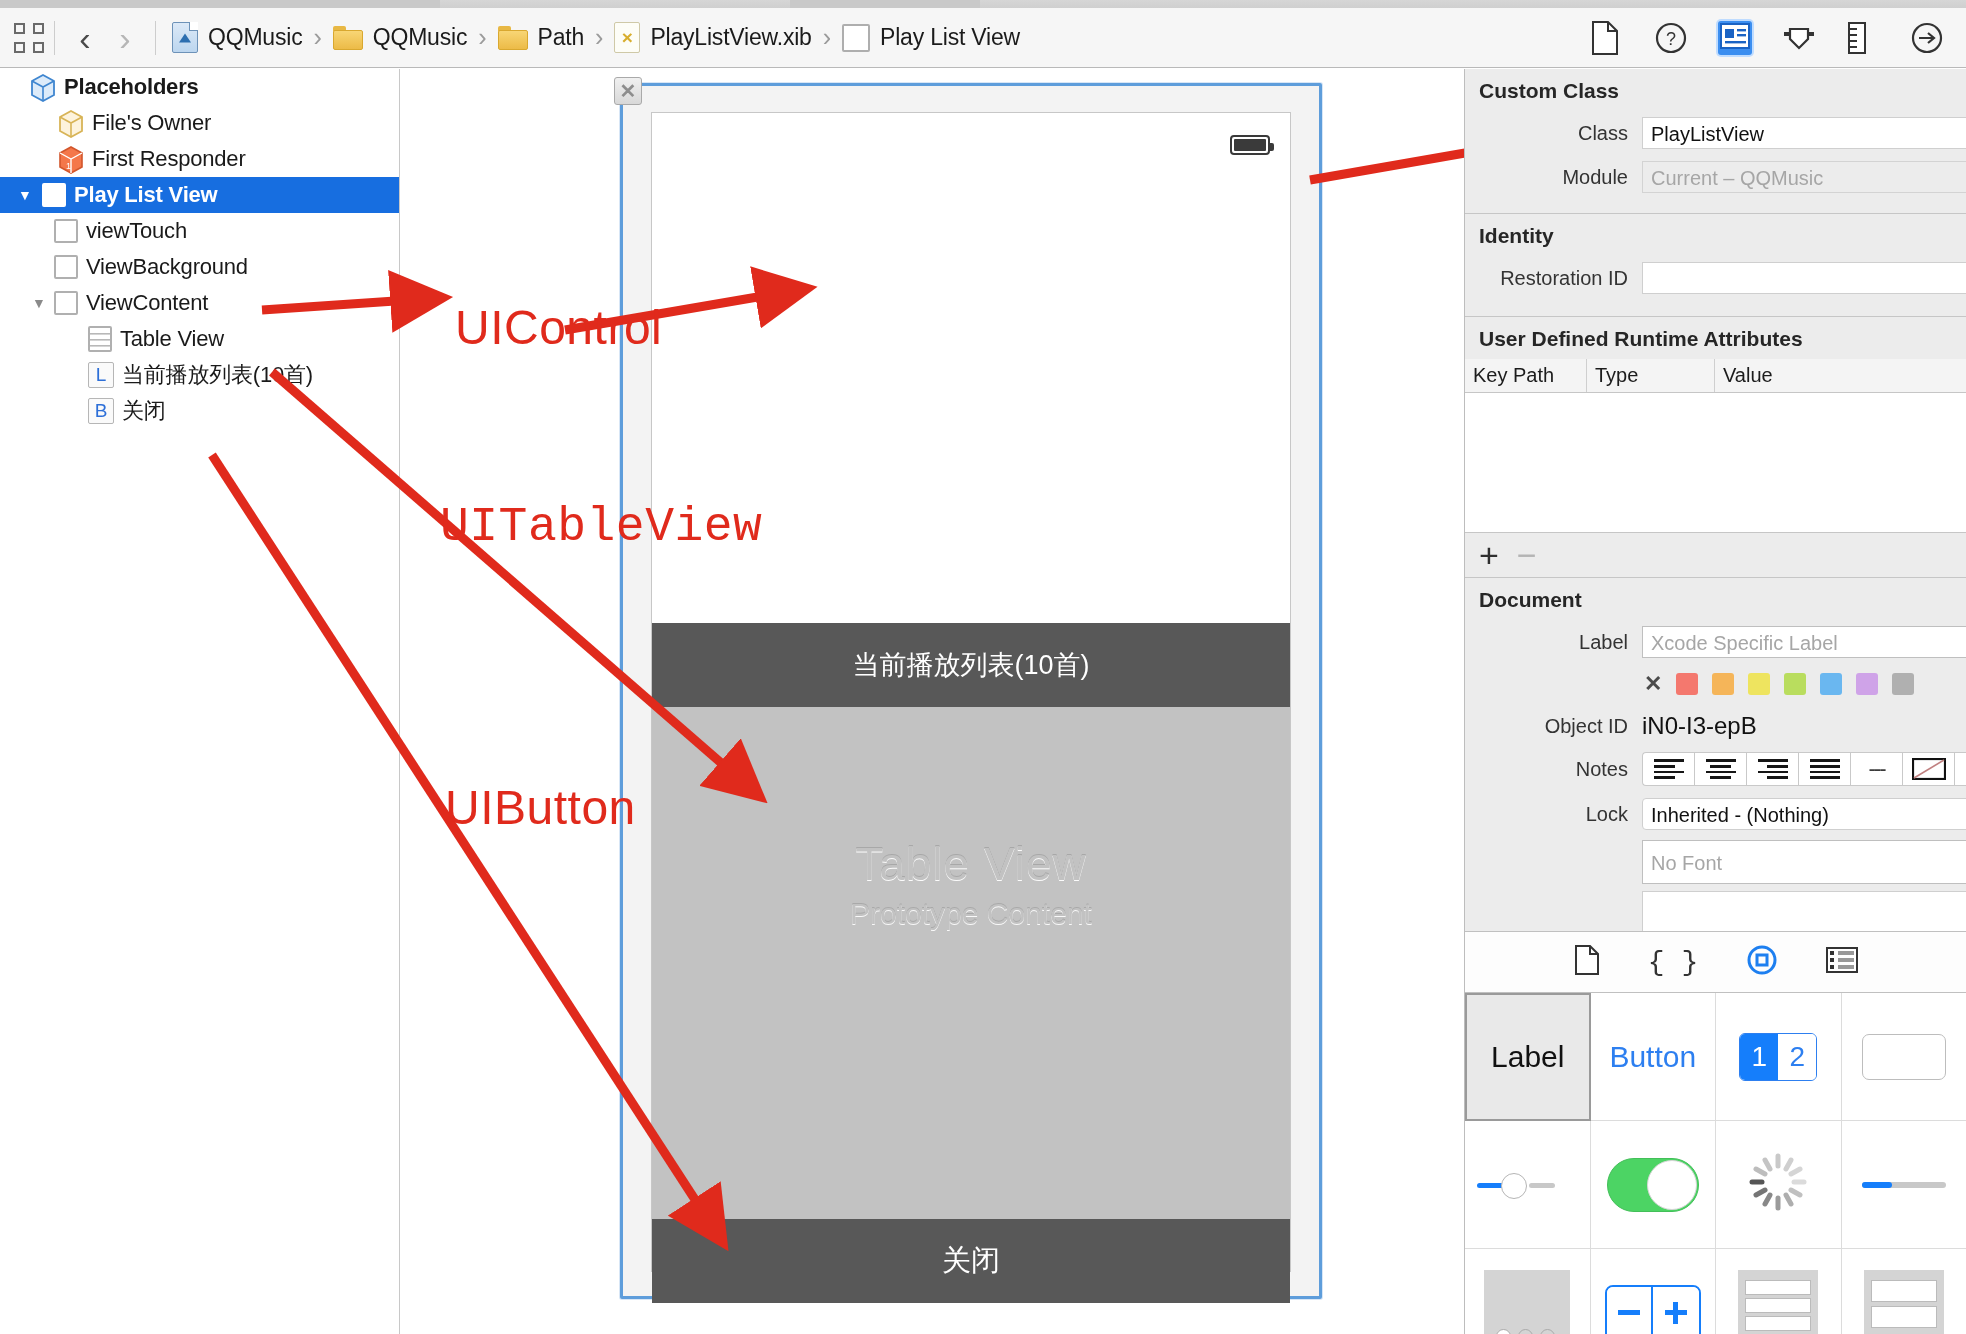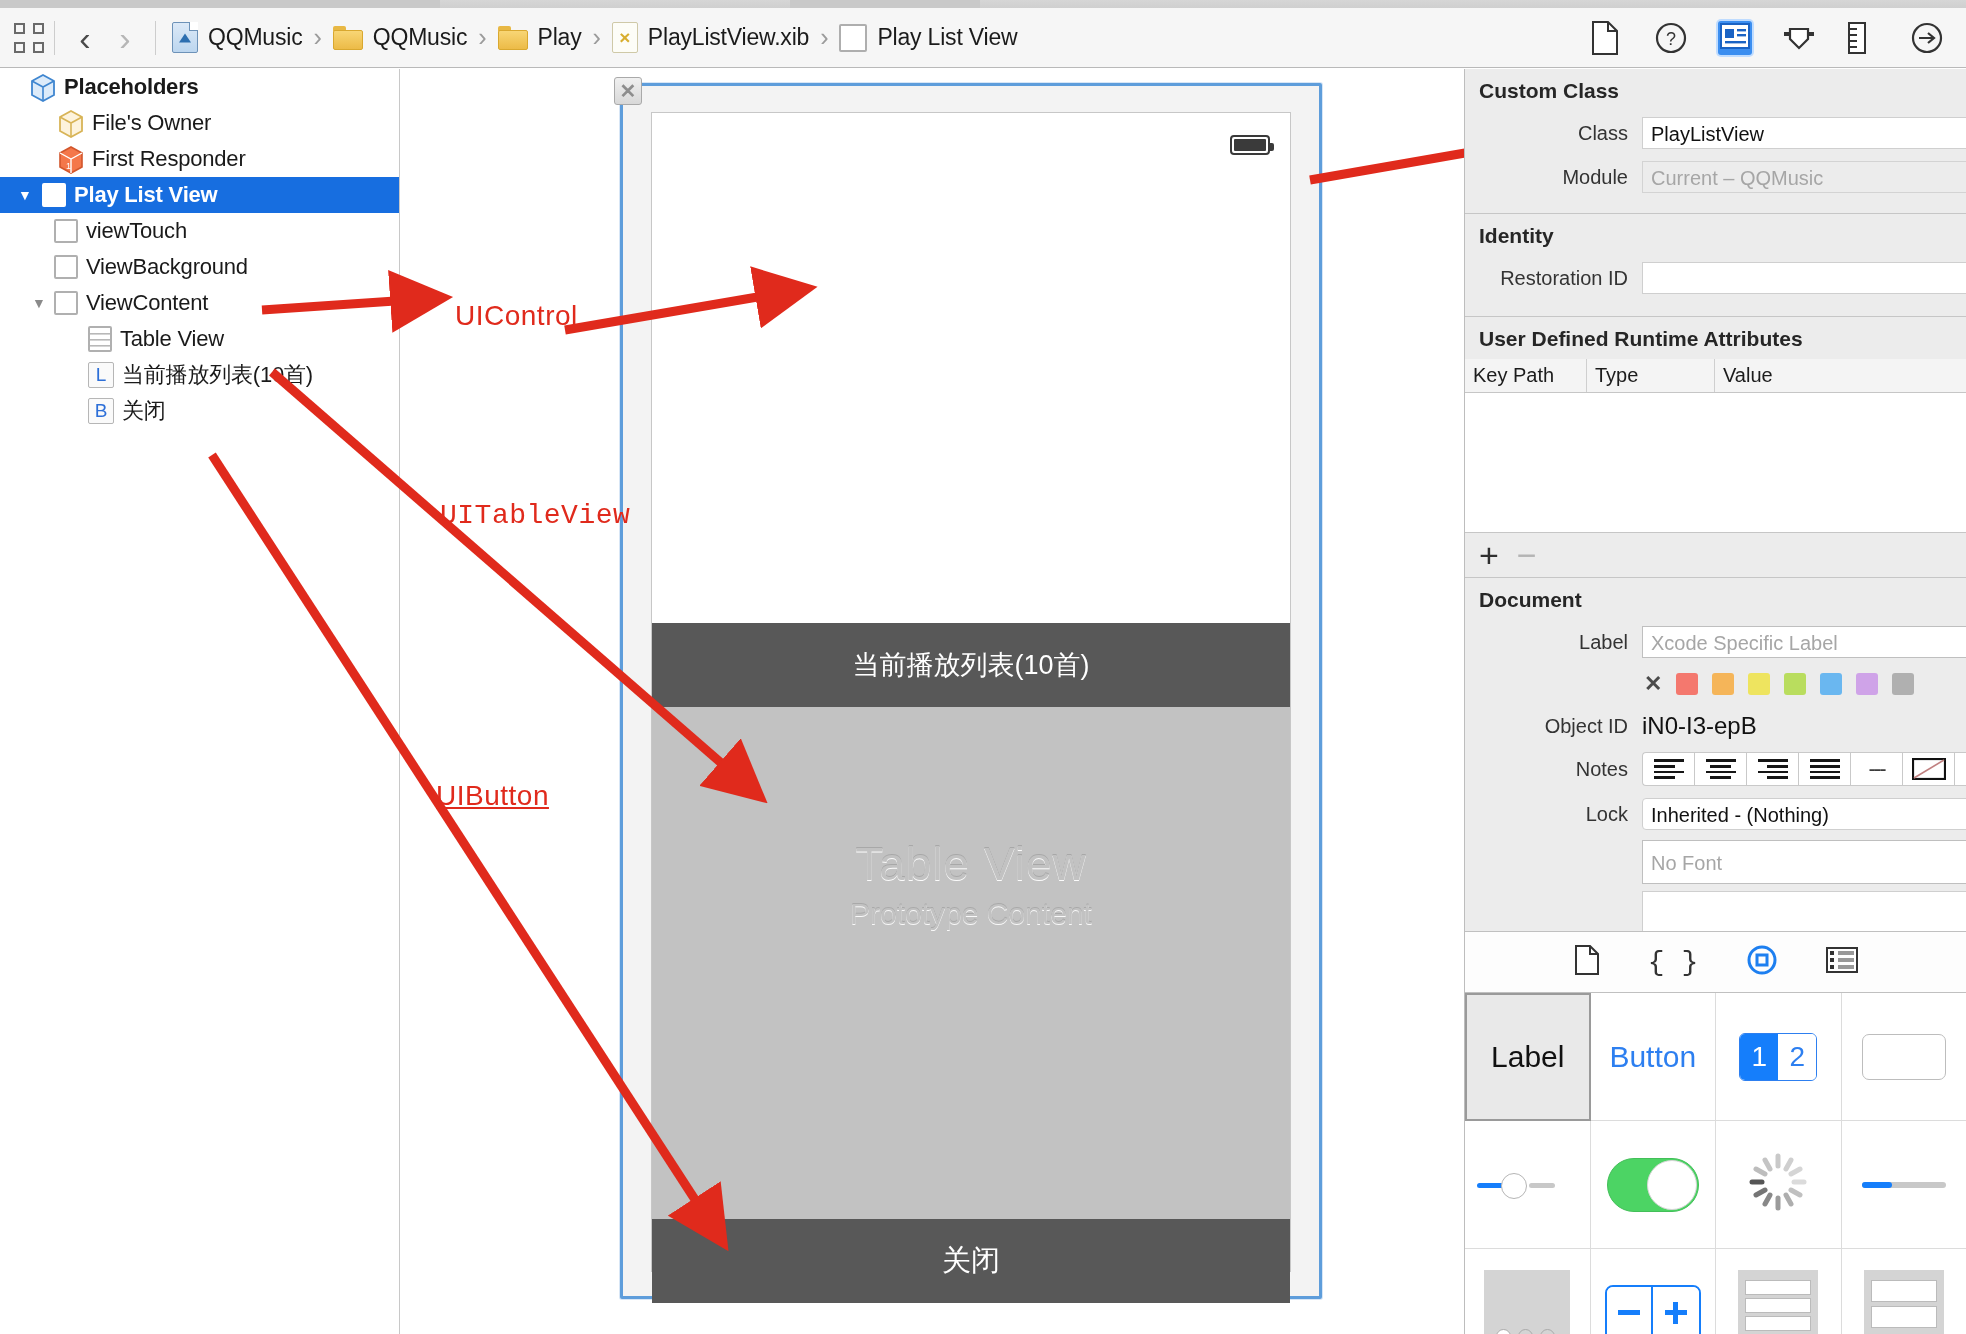--- a/index.html
+++ b/index.html
@@ -143,21 +143,21 @@
   }
   .dark-footer {
     position: absolute; left: 0; right: 0; top: 1106px; height: 84px;
     background: #585858; display: flex; align-items: center; justify-content: center;
   }
   .dark-footer span { color:#fff; font-size: 29px; }
 
   
   .anno { position: absolute; inset: 0; pointer-events: none; }
   .anno-text {
-    position: absolute; color: #e02a1c; font-size: 28px; white-space: nowrap;
+    position: absolute; color: #e02a1c; font-size: 48px; white-space: nowrap;
     letter-spacing: 0.5px;
   }
 
   
   .inspector {
     position: absolute; top: 69px; left: 1464px; width: 502px; height: 1265px;
     background: #ececec; border-left: 1px solid #bdbdbd; overflow: hidden;
     font-size: 20px; color: #2a2a2a;
   }
   .sect-title { font-weight: bold; font-size: 21px; padding: 10px 14px 8px 14px; color:#262626; }
@@ -248,21 +248,21 @@
           </span>
         <span class="crumb-label">QQMusic</span>
       </div>
       <span class="sep">›</span>
 
       <div class="crumb">
         <span class="ico-folder">
             <span class="tab"></span>
             <span class="body"></span>
           </span>
-        <span class="crumb-label">Play</span>
+        <span class="crumb-label">Path</span>
       </div>
       <span class="sep">›</span>
 
       <div class="crumb">
         <span class="ico-xib"></span>
         <span class="crumb-label">PlayListView.xib</span>
       </div>
       <span class="sep">›</span>
 
       <div class="crumb">
@@ -428,21 +428,21 @@
 
       <line x1="1310" y1="180" x2="1540" y2="140" stroke="#e02a1c" stroke-width="9" marker-end="url(#ah)"></line>
 
       <line x1="272" y1="372" x2="735" y2="775" stroke="#e02a1c" stroke-width="9" marker-end="url(#ah)"></line>
 
       <line x1="212" y1="455" x2="705" y2="1215" stroke="#e02a1c" stroke-width="9" marker-end="url(#ah)"></line>
     </svg>
 
     <div class="anno-text" style="left:455px; top:300px;">UIControl</div>
     <div class="anno-text" style="left:440px; top:500px;font-family:Liberation Mono, monospace;">UITableView</div>
-    <div class="anno-text" style="left:436px; top:780px;text-decoration:underline;">UIButton</div>
+    <div class="anno-text" style="left:445px; top:780px;">UIButton</div>
   </div>
 
   <div class="inspector">
 
     <div class="sect-title">Custom Class</div>
     <div class="frow">
       <div class="flabel">Class</div>
       <div class="finput plain">PlayListView</div>
     </div>
     <div class="frow">

